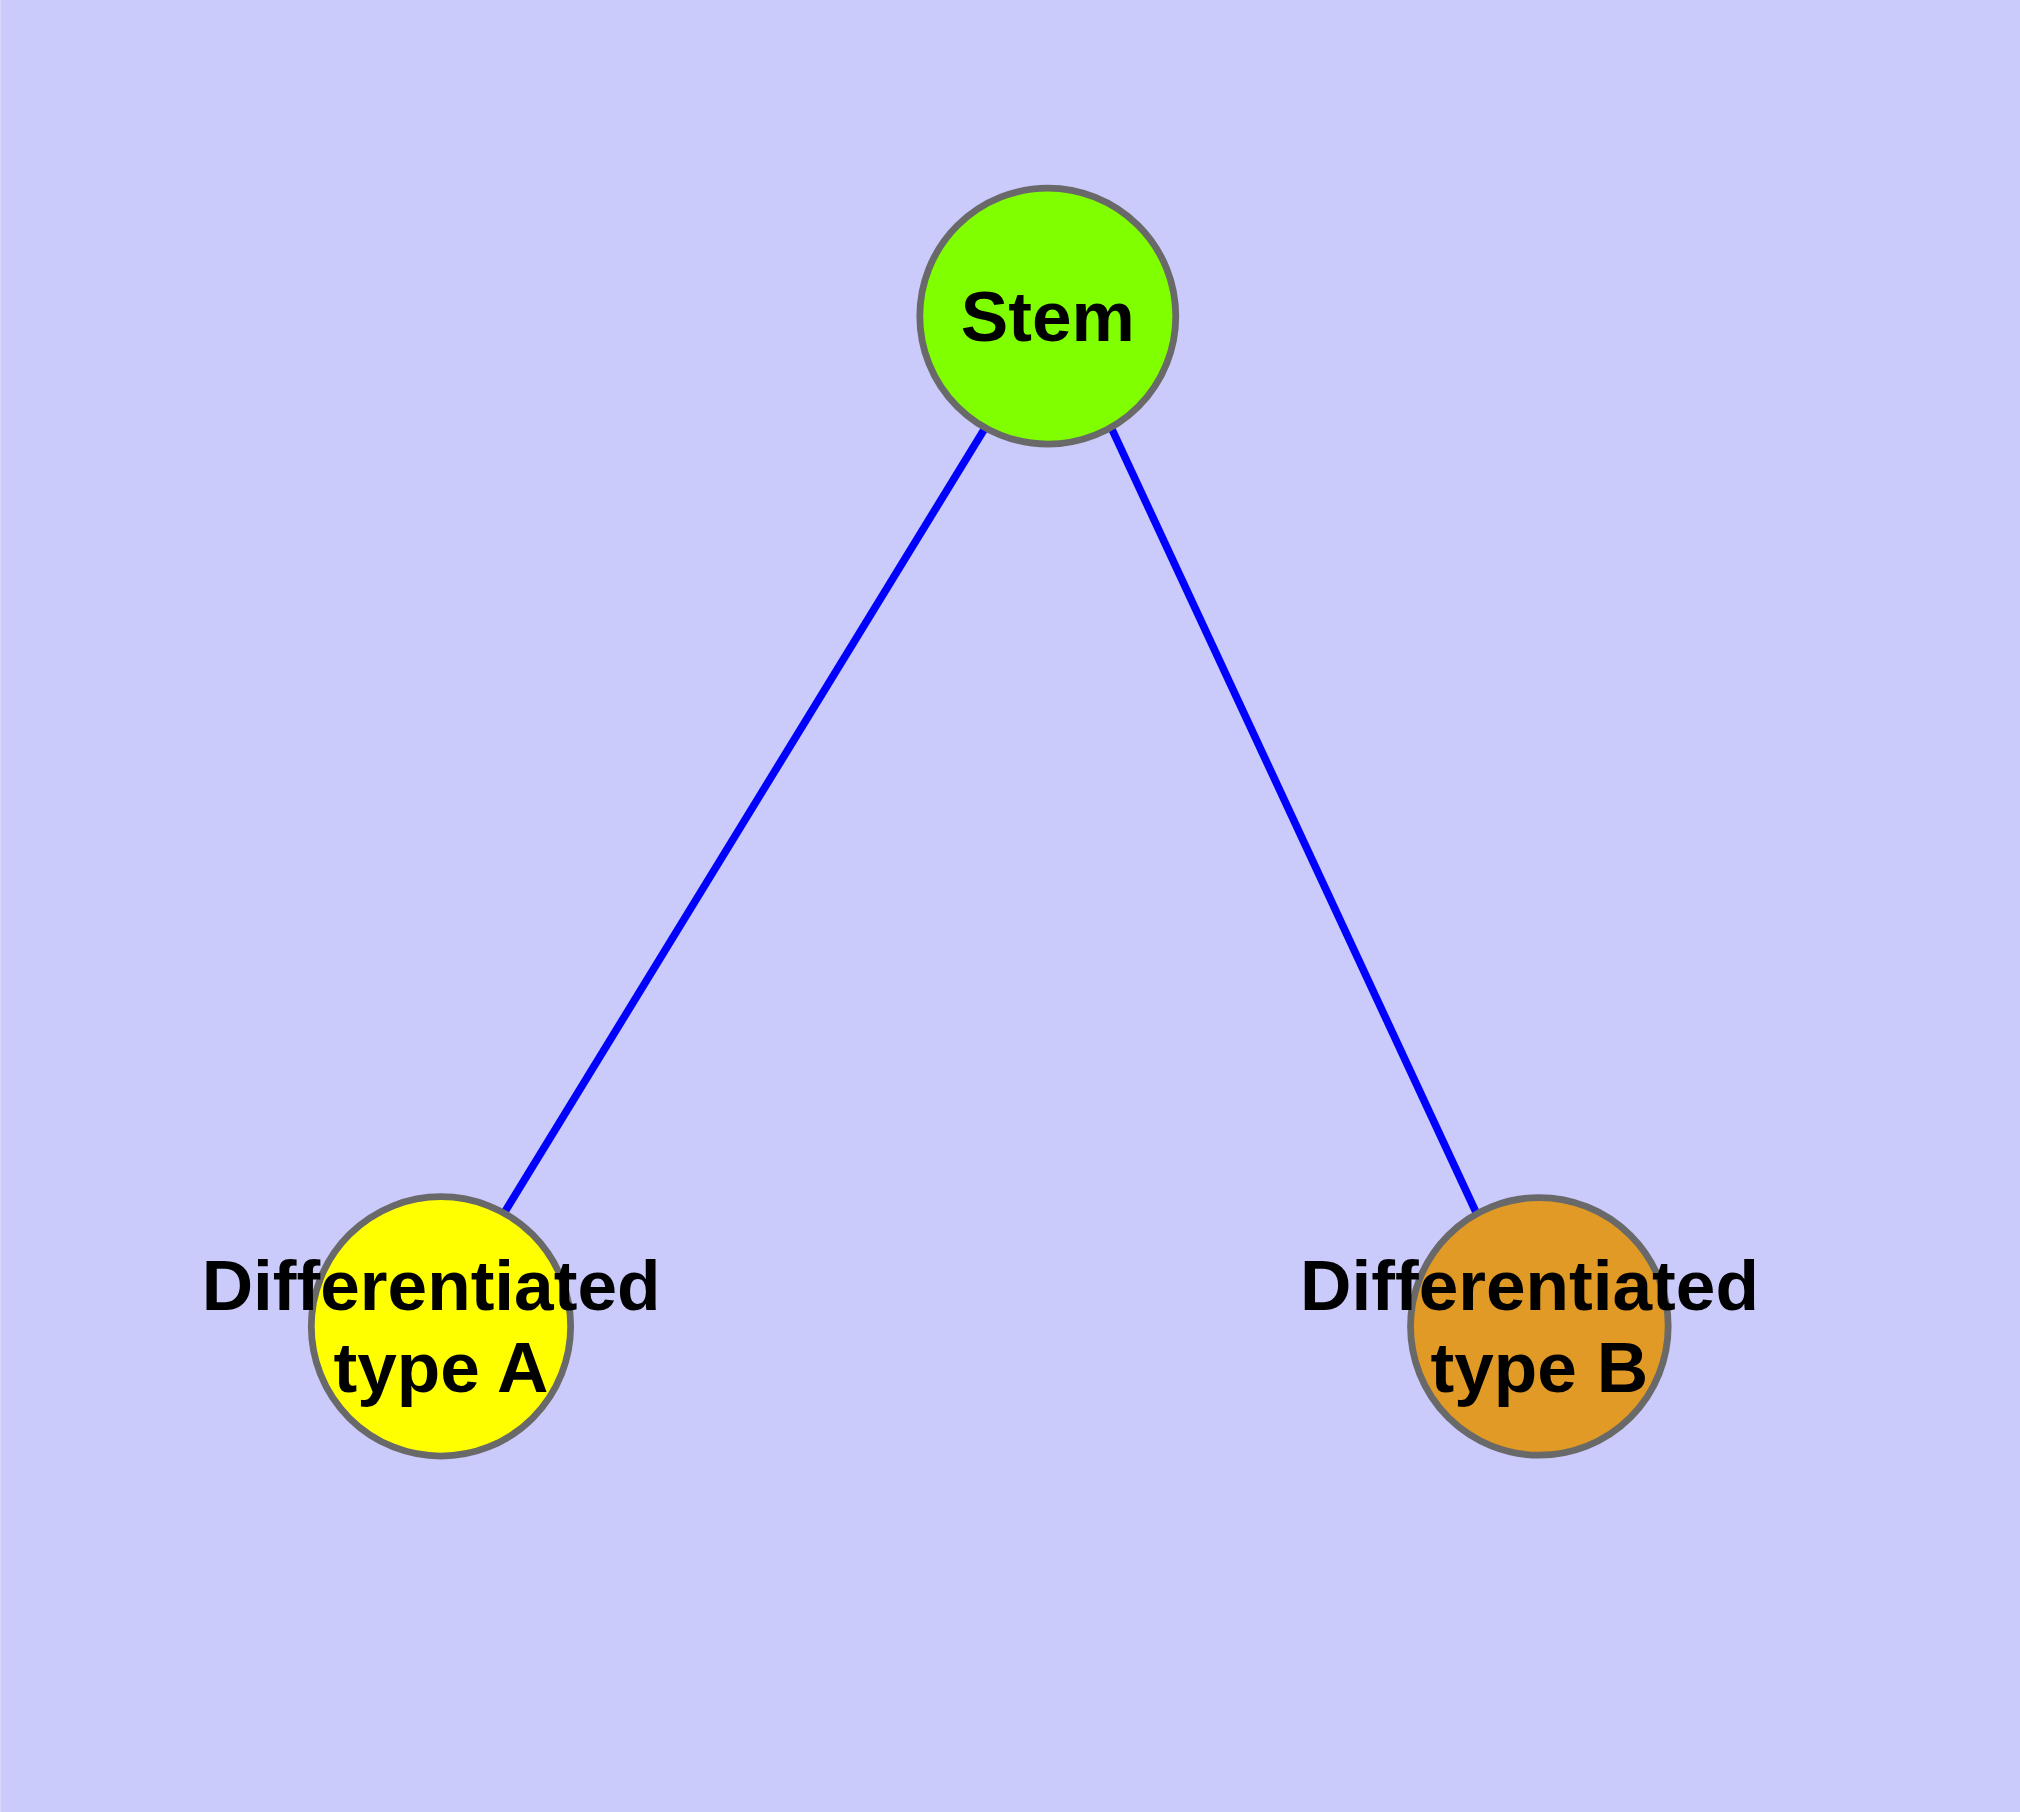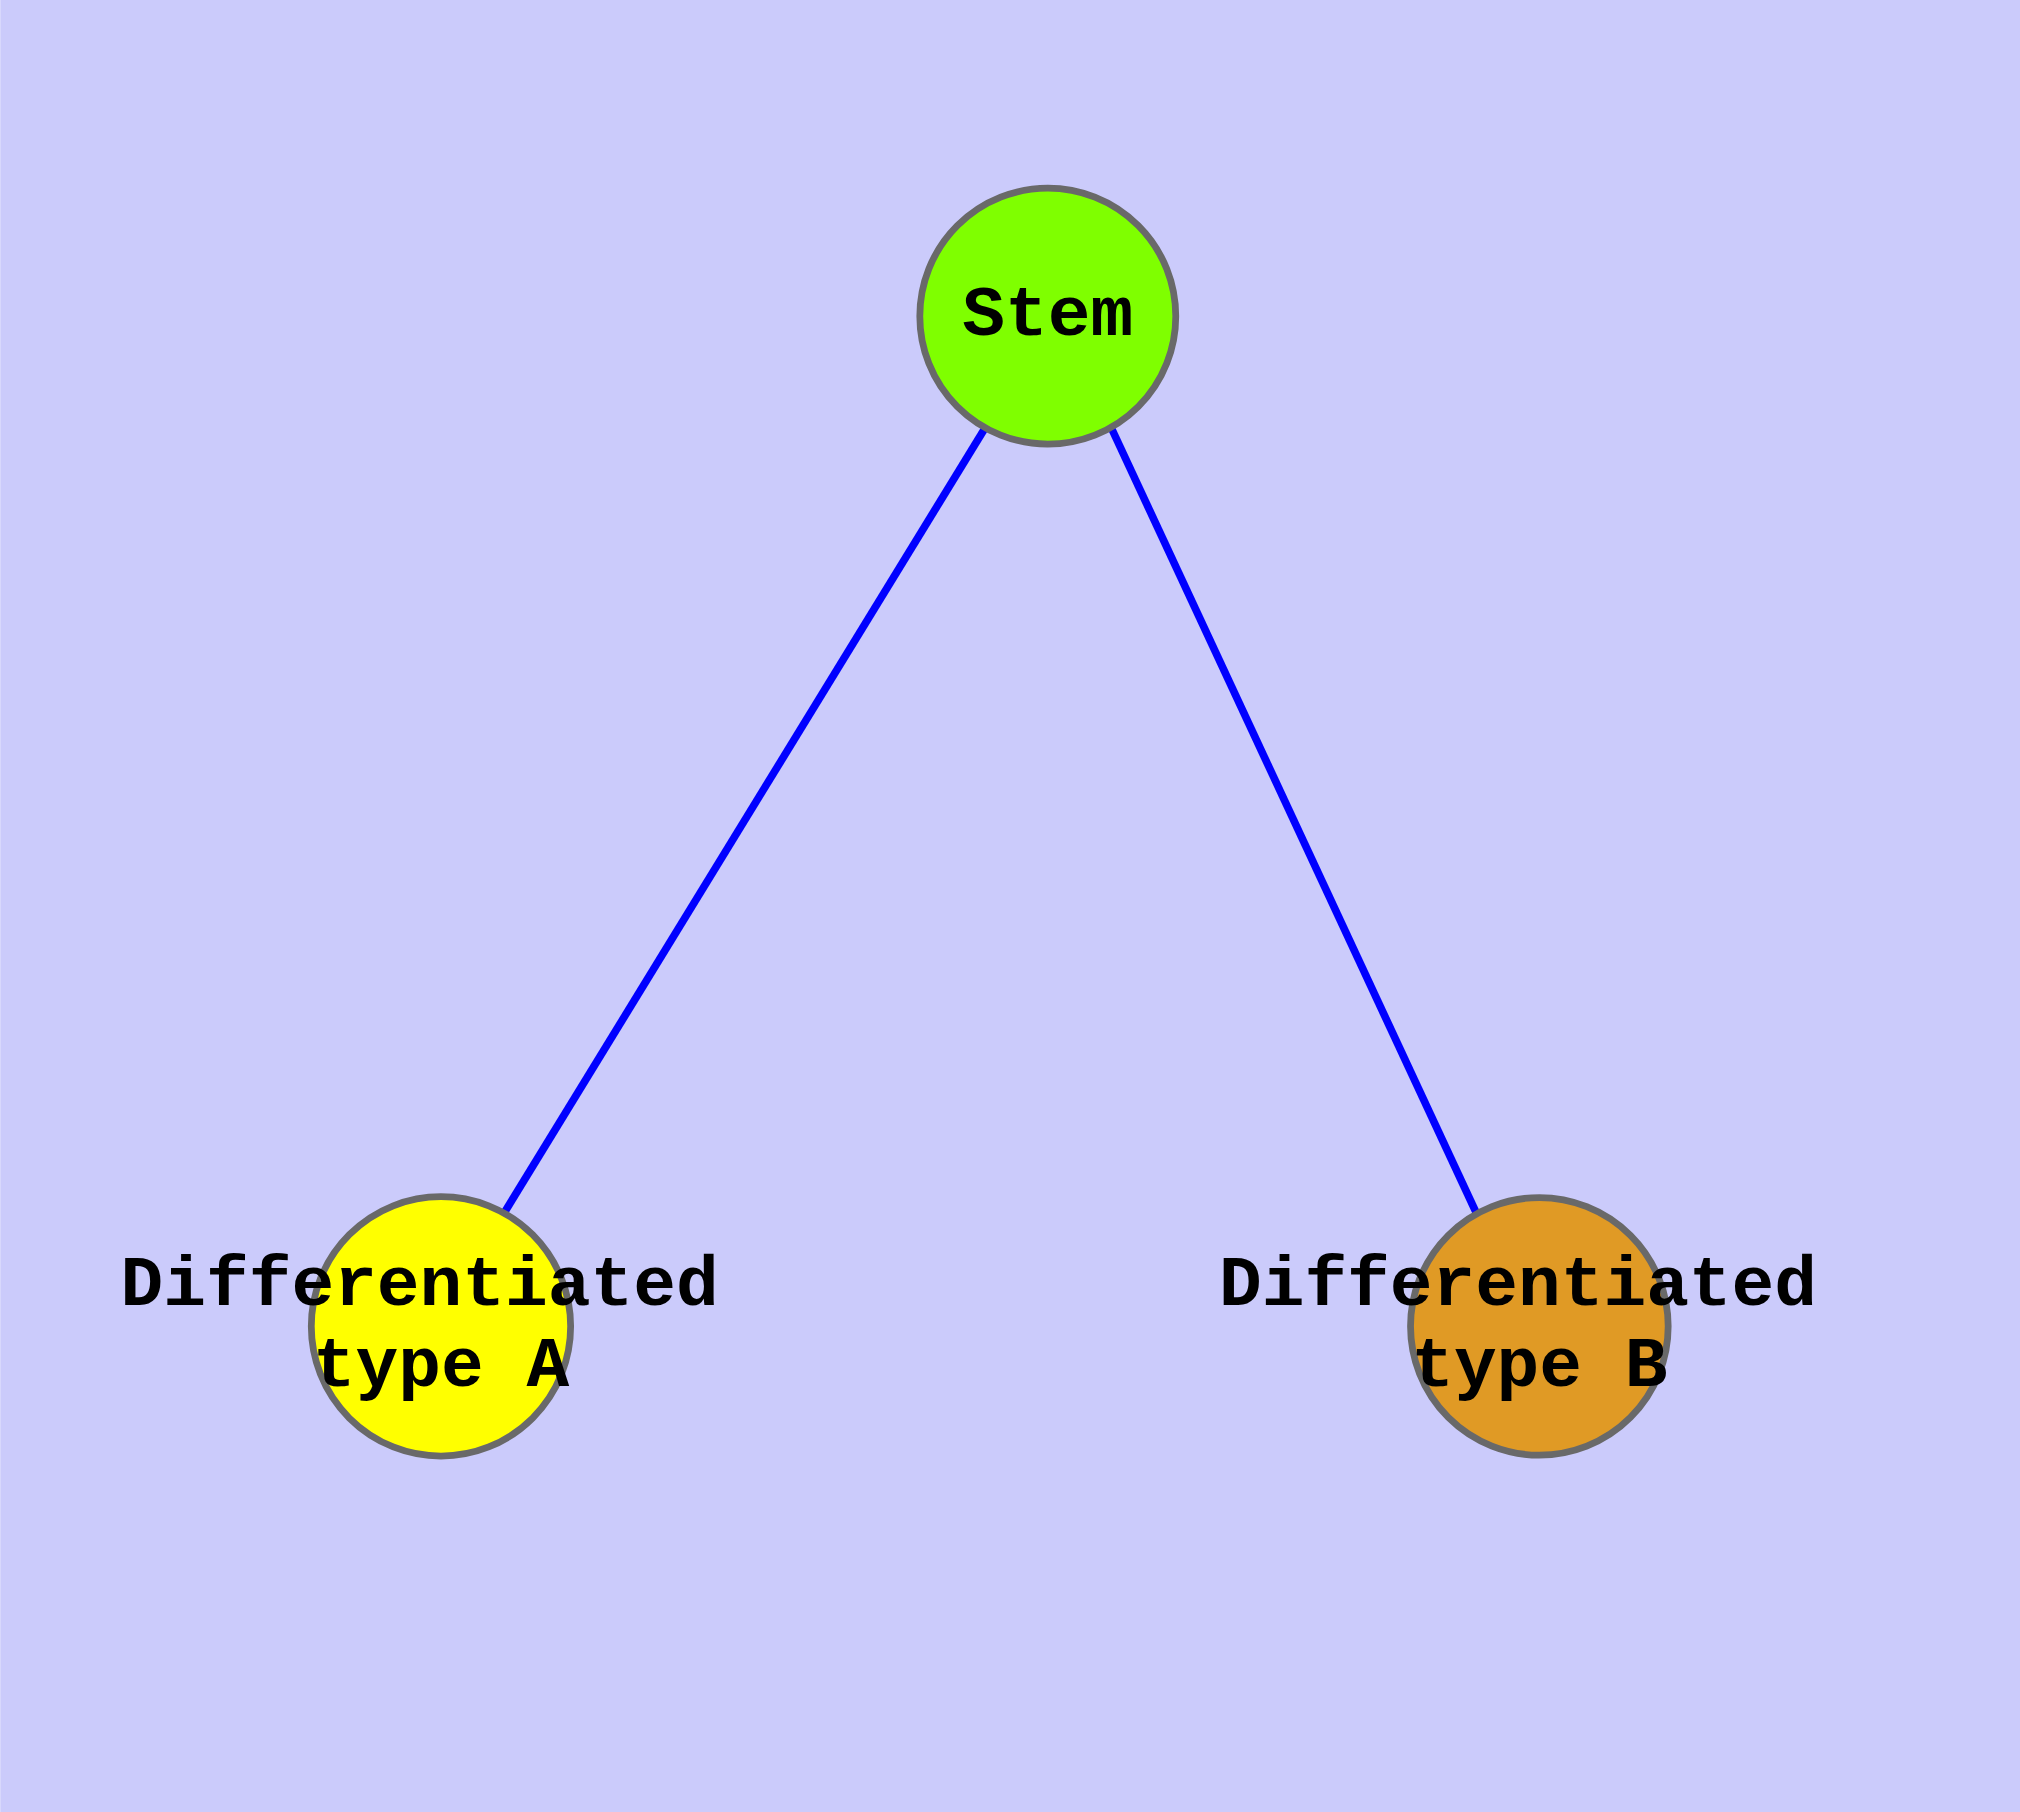--- a/index.html
+++ b/index.html
@@ -6,21 +6,21 @@
   html, body {
     margin: 0;
     padding: 0;
     background: #ffffff;
   }
   #canvas {
     position: relative;
     width: 2021px;
     height: 1812px;
     overflow: hidden;
-    font-family: Liberation Mono, monospace;
+    font-family: Liberation Sans, sans-serif;
   }
   #graph-svg {
     position: absolute;
     top: 0;
     left: 0;
     width: 2021px;
     height: 1812px;
     display: block;
   }
   .node-label {

